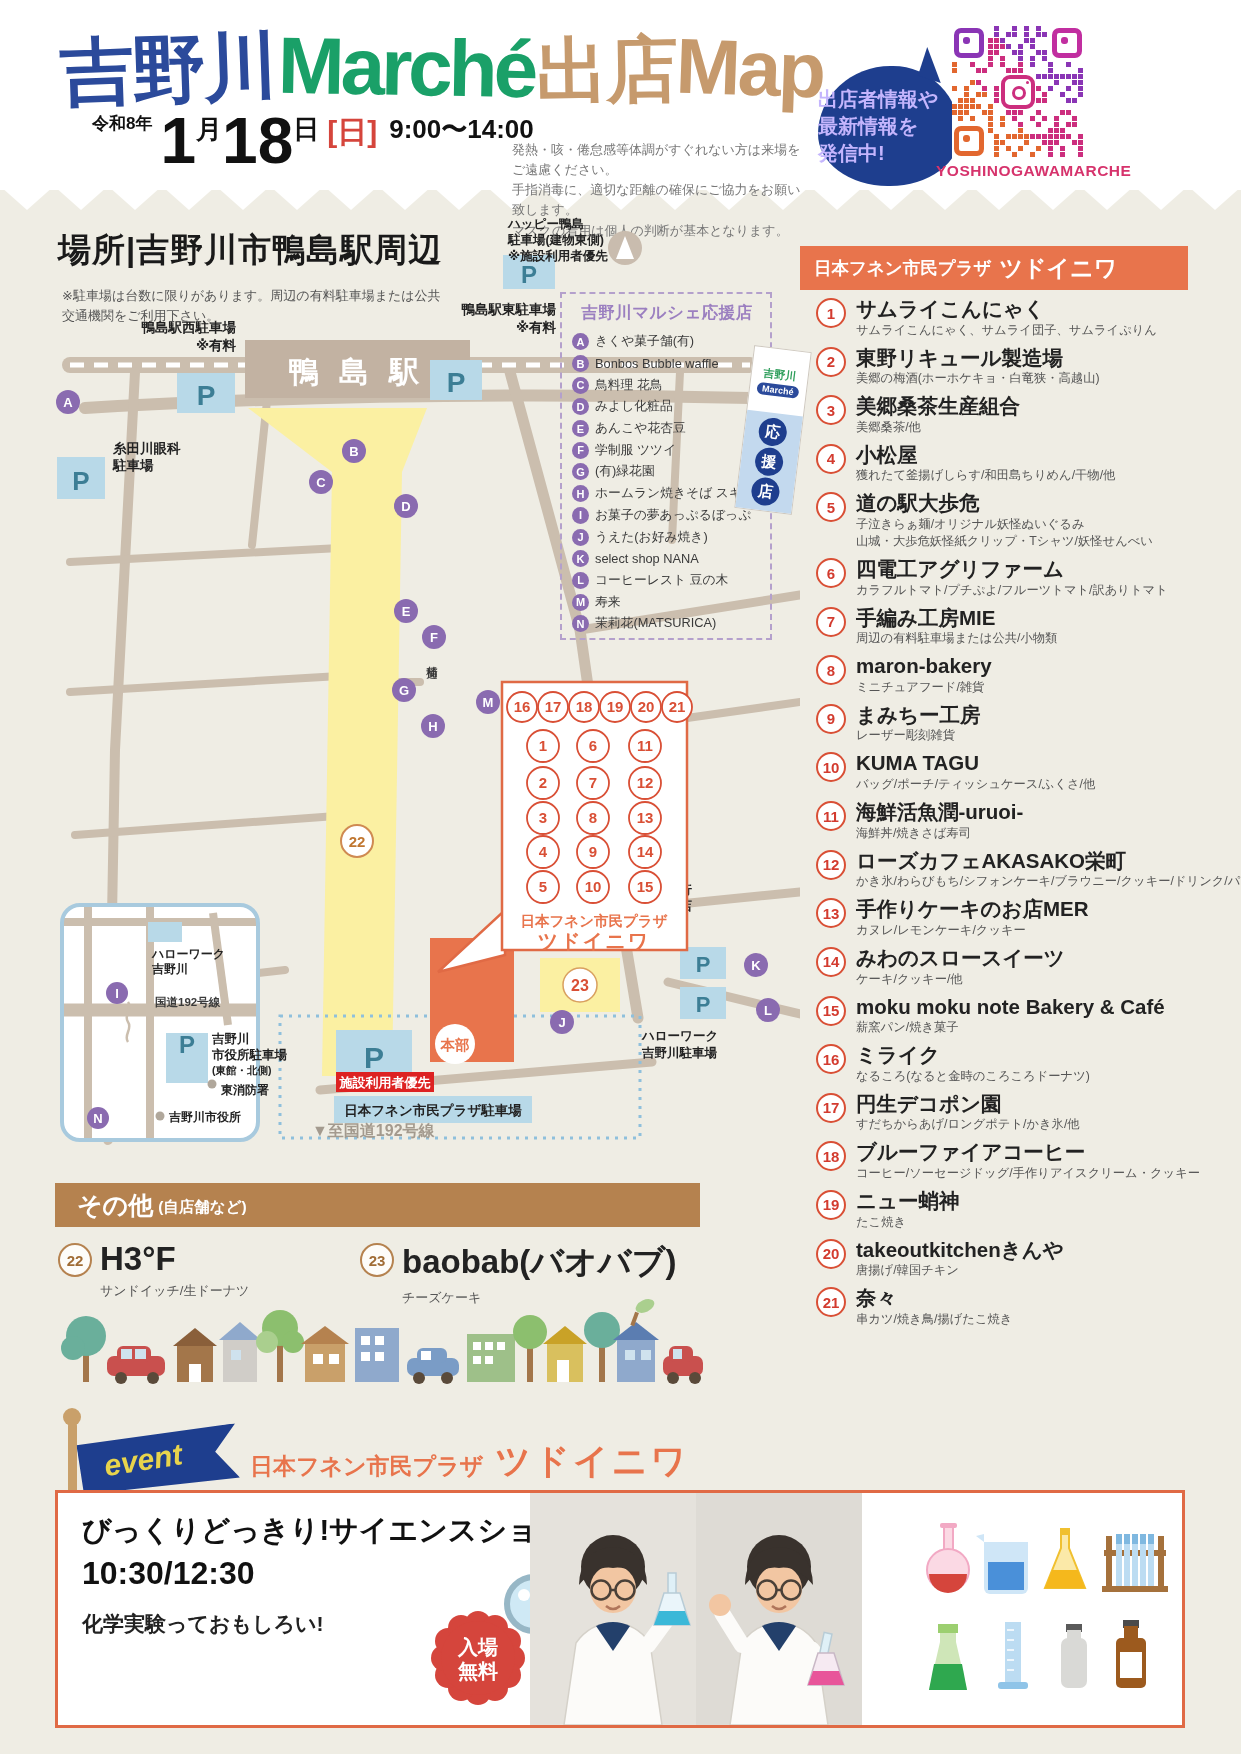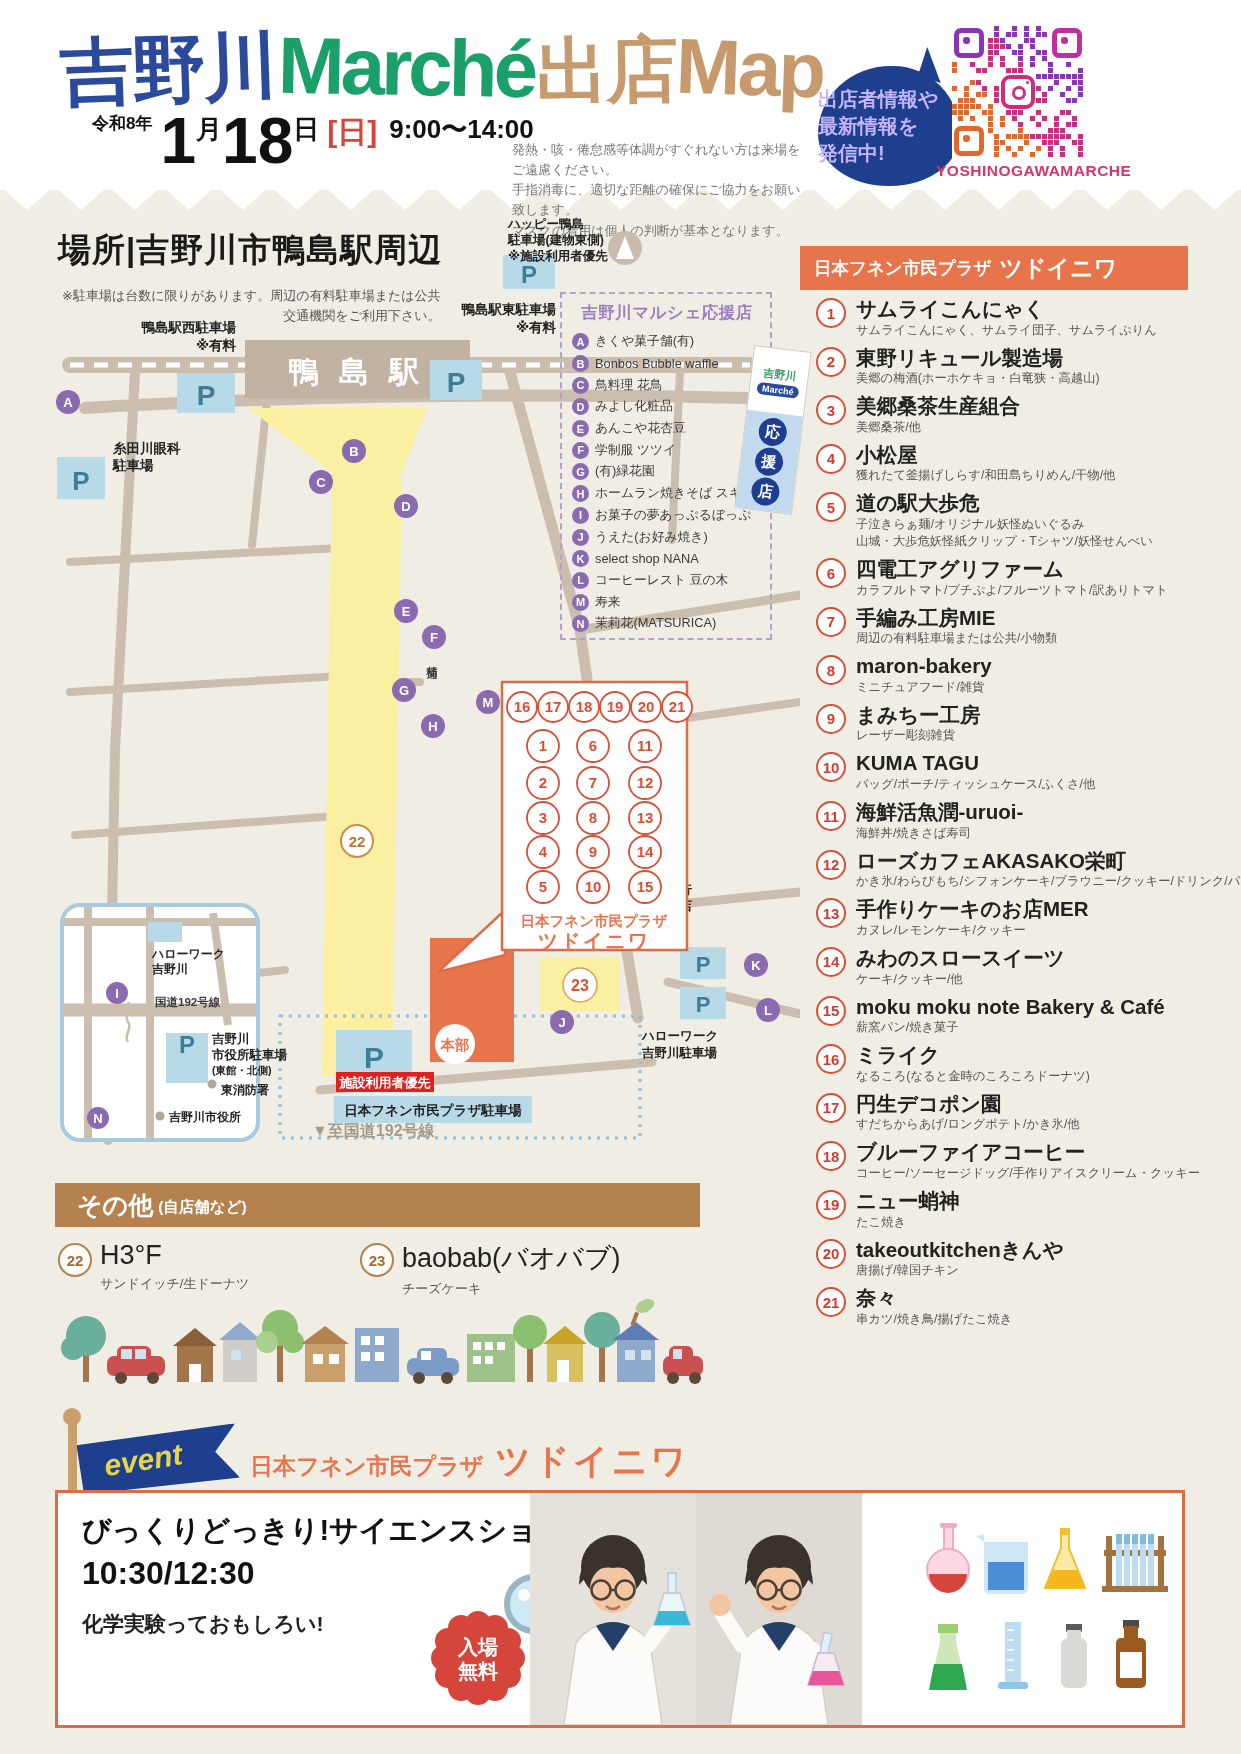--- a/index.html
+++ b/index.html
@@ -34,21 +34,21 @@
   .qc-tl{left:2px;top:2px;border-color:#8a35b5;}  .qc-tl i{background:#8a35b5;}
   .qc-tr{right:2px;top:2px;border-color:#c12ea0;} .qc-tr i{background:#c12ea0;}
   .qc-bl{left:2px;bottom:2px;border-color:#e2672f;} .qc-bl i{background:#e2672f;}
   .qr-cam{position:absolute;left:49px;top:49px;width:26px;height:26px;border:4px solid #cc2e7e;border-radius:9px;}
   .qr-cam i{position:absolute;left:7px;top:7px;width:8px;height:8px;border:3px solid #cc2e7e;border-radius:50%;}
   .qr-cam b{position:absolute;right:2px;top:2px;width:3px;height:3px;border-radius:50%;background:#cc2e7e;}
   .qr-caption{left:936px;top:162px;width:164px;text-align:center;font-size:15.5px;font-weight:900;
           color:#d6336c;letter-spacing:.5px;}
   
   .map-heading{left:58px;top:228px;font-size:33px;font-weight:900;color:#1a1a1a;letter-spacing:1px;}
-  .map-notes{left:62px;top:286px;font-size:13px;color:#555;line-height:1.55;text-align:right;}
+  .map-notes{left:62px;top:286px;font-size:13px;color:#555;line-height:1.55;}
   
   .support-box{left:560px;top:292px;width:212px;height:348px;border:2px dashed #b4a0cc;box-sizing:border-box;padding:6px 0 0 10px;}
   .s-title{font-size:16.5px;font-weight:900;color:#9b7fc0;text-align:center;margin:2px 8px 7px 0;letter-spacing:.5px;}
   .s-item{display:flex;align-items:center;gap:6px;height:21.7px;}
   .s-letter{flex:0 0 17px;width:17px;height:17px;border-radius:50%;background:#8a6bb0;color:#fff;
             font-size:11px;font-weight:800;display:flex;align-items:center;justify-content:center;}
   .s-name{font-size:12.8px;color:#3a3a3a;white-space:nowrap;}
   
   .flag{left:744px;top:348px;width:58px;height:164px;transform:rotate(7deg);background:#fff;
         border:1px solid #cfc9bf;box-sizing:border-box;}
@@ -70,21 +70,21 @@
   .v-name{font-size:20.5px;font-weight:900;color:#222;line-height:1.25;white-space:nowrap;}
   .v-desc{font-size:12.3px;color:#555;line-height:1.3;margin-top:1px;white-space:nowrap;}
   
   .others-bar{left:55px;top:1183px;width:645px;height:44px;background:#b5824f;color:#fff;display:flex;
         align-items:center;padding-left:22px;box-sizing:border-box;gap:5px;}
   .ob-title{font-size:25px;font-weight:900;}
   .ob-sub{font-size:15.5px;font-weight:700;padding-top:5px;}
   .other-item{position:absolute;padding-left:42px;}
   .o-num{position:absolute;left:0;top:3px;width:30px;height:30px;border:2.5px solid #b5824f;border-radius:50%;
         color:#a06c35;font-size:15px;font-weight:800;display:flex;align-items:center;justify-content:center;background:#fdfcf9;}
-  .o-name{font-size:27px;font-weight:400;color:#222;white-space:nowrap;}
+  .o-name{font-size:33px;font-weight:700;color:#222;white-space:nowrap;}
   .o-desc{font-size:13px;color:#555;margin-top:4px;}
   
   .event-flag{left:60px;top:1408px;width:400px;height:95px;}
   .ef-pole{position:absolute;left:8px;top:14px;width:9px;height:84px;background:#c9a06a;border-radius:4px;}
   .ef-knob{position:absolute;left:3px;top:0;width:18px;height:18px;background:#c9a06a;border-radius:50%;}
   .ef-pennant{position:absolute;left:18px;top:22px;width:160px;height:58px;background:#1e3e8e;
         clip-path:polygon(0% 14%,100% 0%,86% 46%,100% 94%,2% 100%);transform:rotate(-5deg);
         display:flex;align-items:center;}
   .ef-pennant span{margin-left:26px;font-size:30px;font-style:italic;font-weight:700;color:#e8d44c;transform:rotate(-4deg);}
   .venue-header{left:250px;top:1438px;display:flex;align-items:flex-end;gap:12px;white-space:nowrap;}

